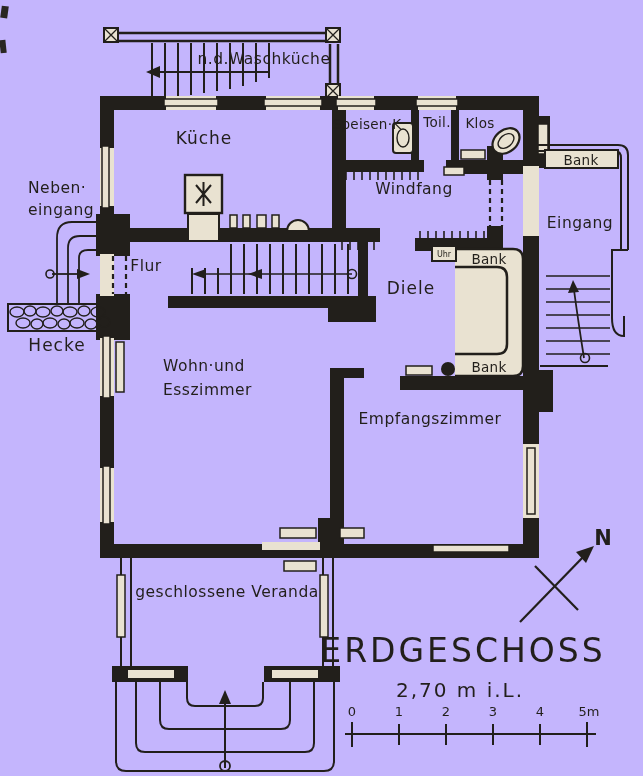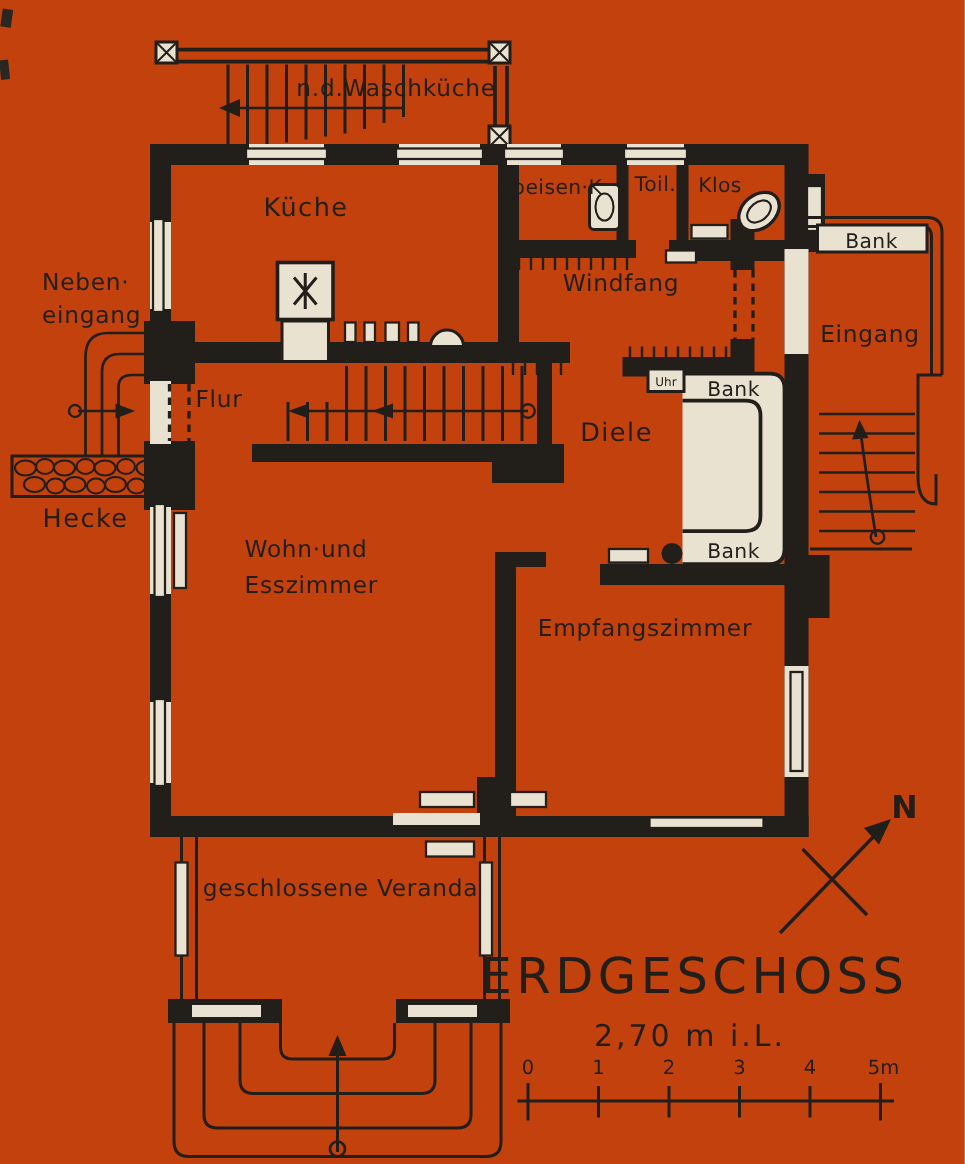--- a/index.html
+++ b/index.html
@@ -1,16 +1,16 @@
 <!DOCTYPE html>
 <html><head>
 <meta charset="utf-8">
 <style>
   html,body{margin:0;padding:0;background:#b8b0a0;}
-  .sheet{position:relative;width:643px;height:776px;margin:0 auto;background:#c2410c;overflow:hidden;
+  .sheet{position:relative;width:643px;height:776px;margin:0 auto;background:#c4b5fd;overflow:hidden;
          font-family:"DejaVu Sans",sans-serif;}
   .sheet svg{position:absolute;left:0;top:0;}
   text{fill:#221f1b;font-family:"DejaVu Sans",sans-serif;}
   .lbl{font-size:15.5px;letter-spacing:.5px;}
   .lbl-sm{font-size:13.5px;letter-spacing:.3px;}
   .lbl-big{font-size:17px;letter-spacing:1px;}
   .lbl-tiny{font-size:8px;}
   .title{font-size:33px;letter-spacing:3px;}
   .subtitle{font-size:20px;letter-spacing:2px;}
   .tick-num{font-size:13px;}

